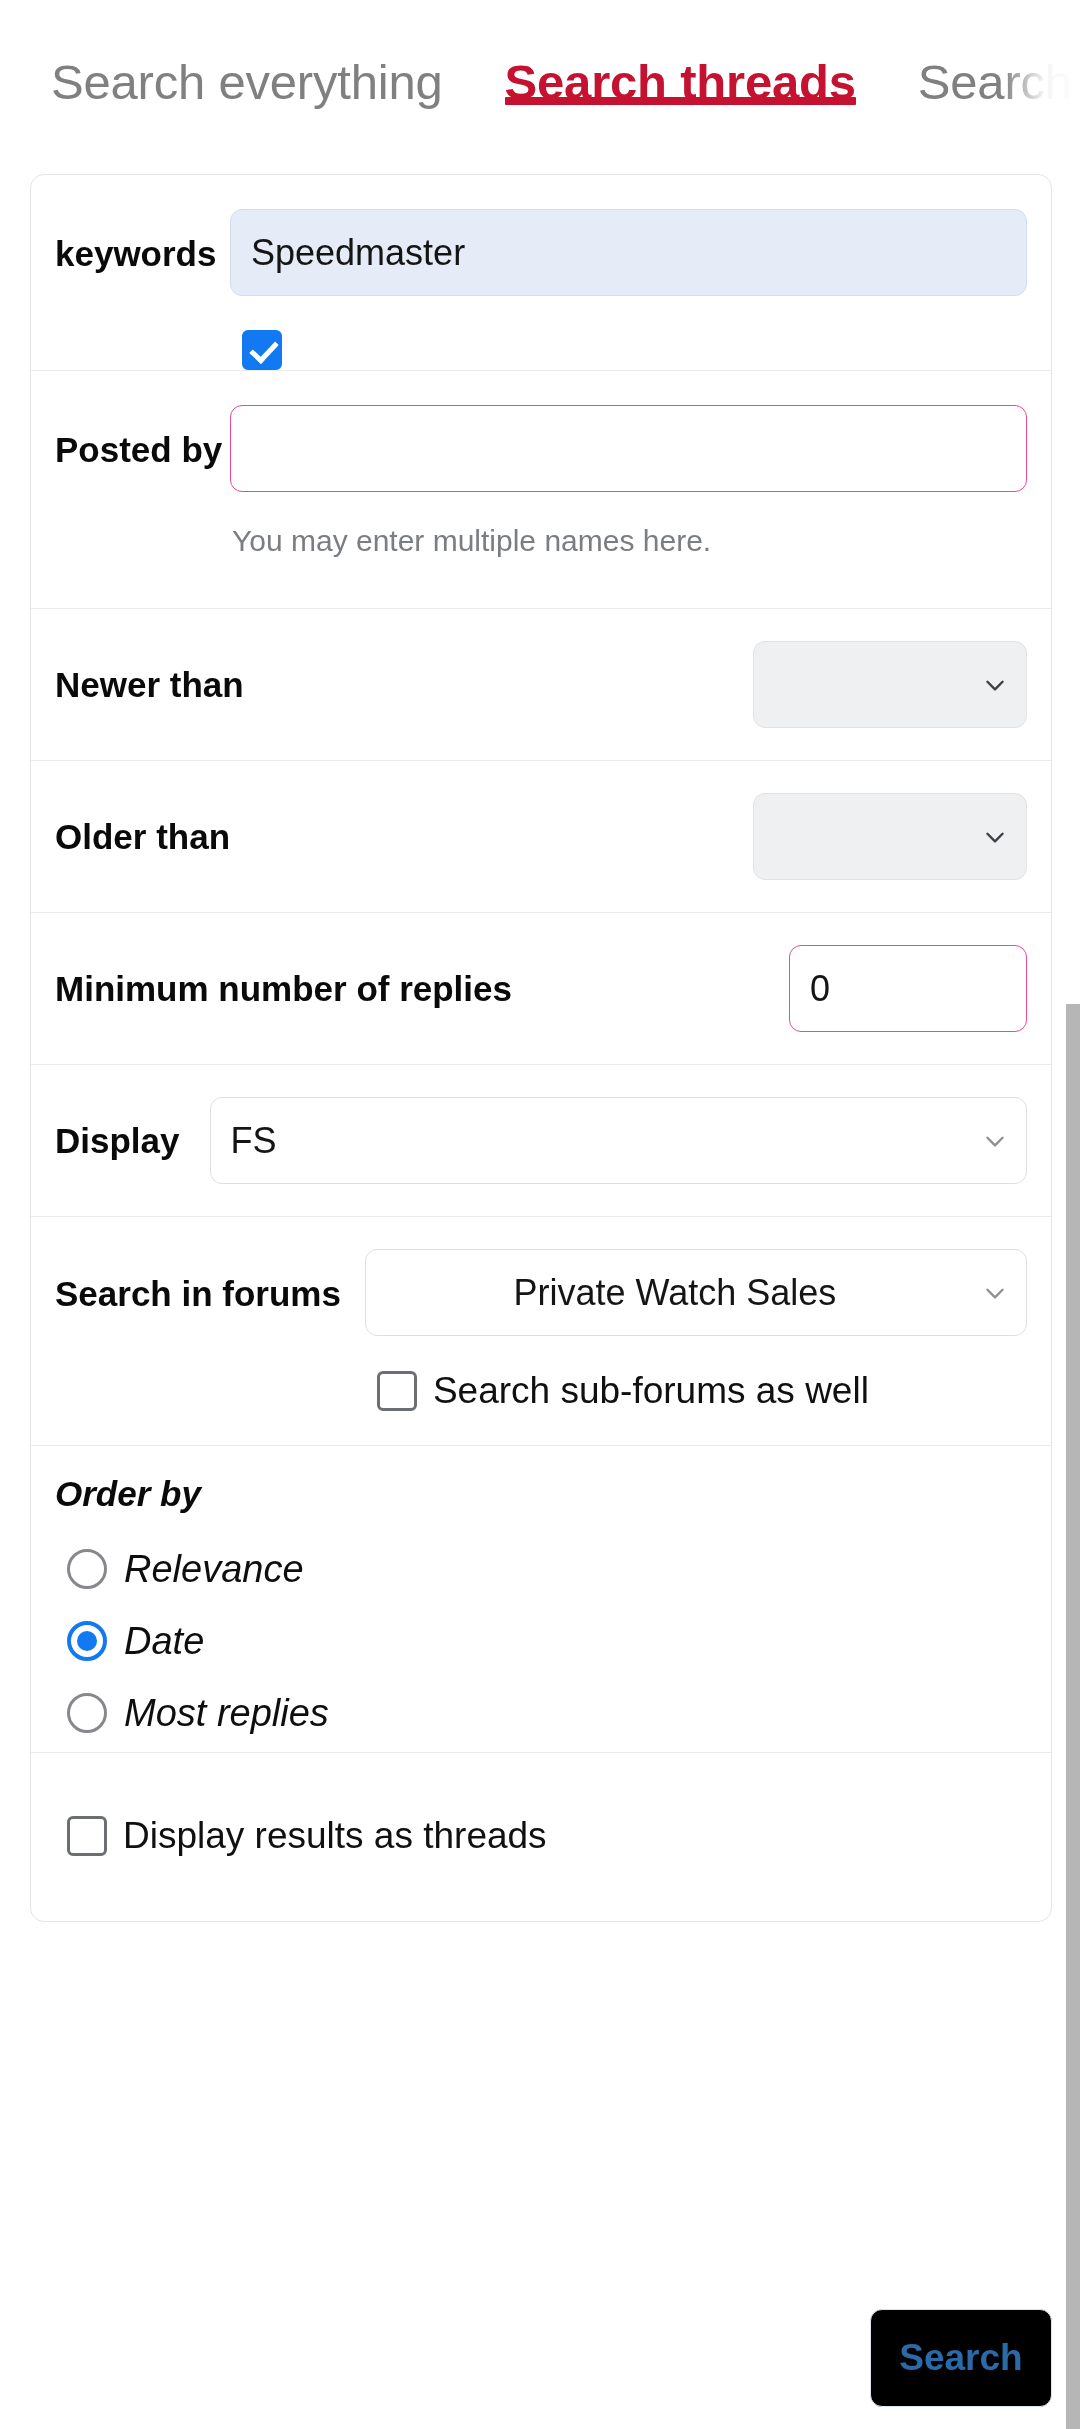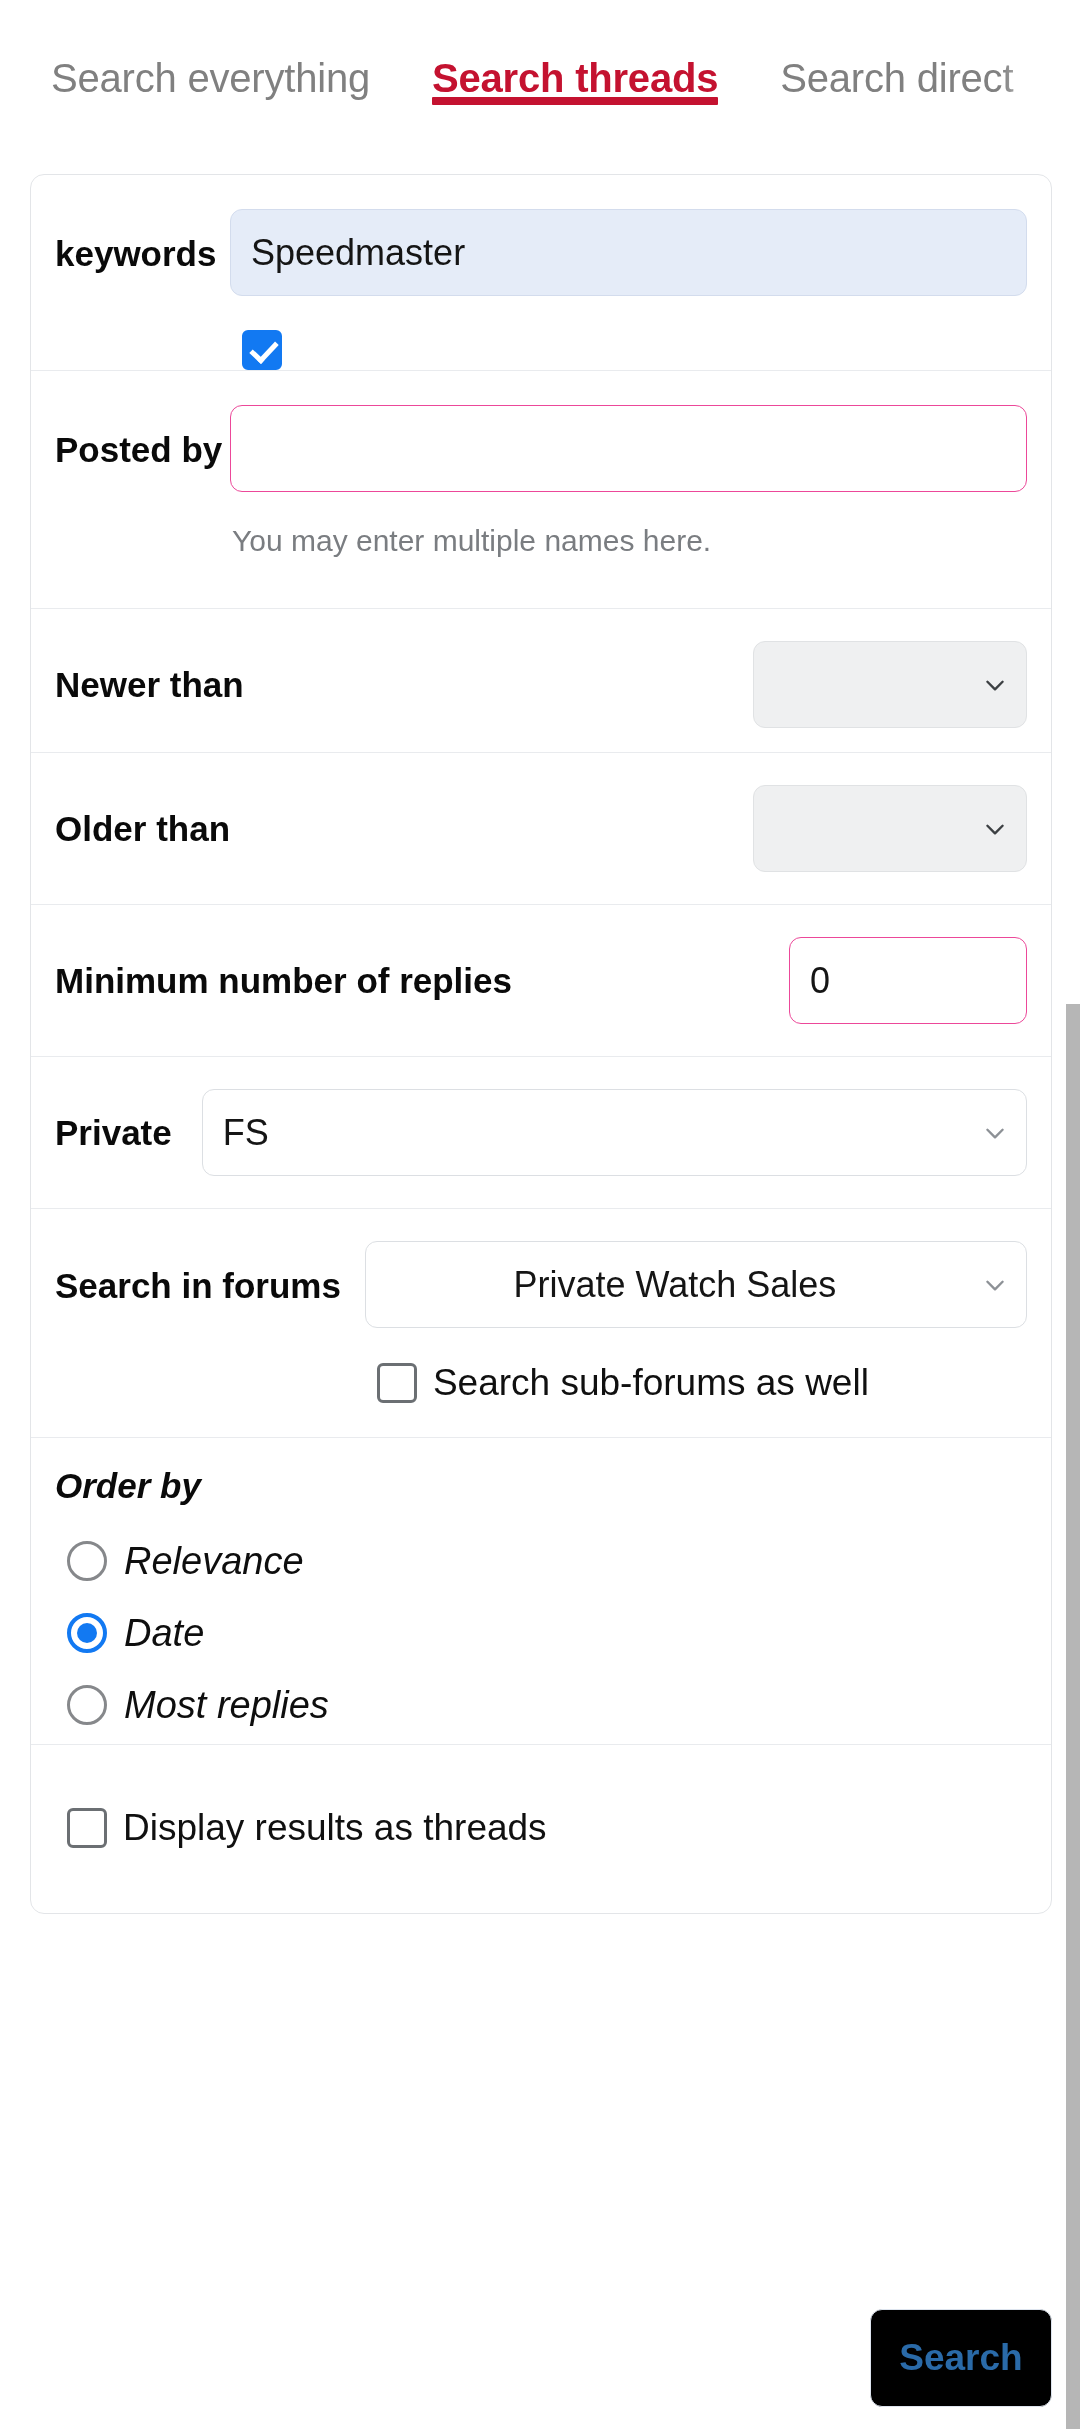--- a/index.html
+++ b/index.html
@@ -27,21 +27,21 @@
   }
   .tabs-row {
     display: flex;
     align-items: flex-start;
     height: 141px;
     padding-left: 20px;
     white-space: nowrap;
   }
   .tab {
     position: relative;
-    font-size: 40px;
+    font-size: 49px;
     line-height: 1;
     color: #808080;
     font-weight: 400;
     padding: 0 31px;
     padding-top: 58px;
     height: 141px;
     flex: 0 0 auto;
     letter-spacing: -0.2px;
   }
   .tab.active {
@@ -292,21 +292,21 @@
   <div class="row" style="padding-top:34px;padding-bottom:52px;">
     <div class="row-inner">
       <div class="lbl" style="width:175px;padding-top:27px;">Posted by</div>
       <div class="ctrl">
         <div class="txtin empty"></div>
         <div class="hint" style="margin-top:34px;margin-left:2px;">You may enter multiple names here.</div>
       </div>
     </div>
   </div>
 
-  <div class="row" style="padding-top:32px;padding-bottom:24px;">
+  <div class="row" style="padding-top:32px;padding-bottom:32px;">
     <div class="row-inner" style="align-items:center;">
       <div class="lbl" style="flex:1 1 auto;">Newer than</div>
       <div style="flex:0 0 auto;width:274px;">
         <div class="selbox grey">
           <span></span>
           <span class="chev">
             <svg viewBox="0 0 24 24" fill="none" stroke="#3c4043" stroke-width="2.2" stroke-linecap="round" stroke-linejoin="round">
                 <polyline points="5,9 12,16 19,9"></polyline>
               </svg>
           </span>
@@ -335,21 +335,21 @@
     <div class="row-inner" style="align-items:center;">
       <div class="lbl" style="flex:1 1 auto;">Minimum number of replies</div>
       <div style="flex:0 0 auto;width:238px;">
         <div class="txtin">0</div>
       </div>
     </div>
   </div>
 
   <div class="row" style="padding-top:32px;padding-bottom:32px;">
     <div class="row-inner" style="align-items:center;">
-      <div class="lbl" style="flex:0 0 auto;margin-right:30px;">Private</div>
+      <div class="lbl" style="flex:0 0 auto;margin-right:30px;">Display</div>
       <div style="flex:1 1 auto;">
         <div class="selbox">
           <span>FS</span>
           <span class="chev">
             <svg viewBox="0 0 24 24" fill="none" stroke="#8d9196" stroke-width="2.2" stroke-linecap="round" stroke-linejoin="round">
                 <polyline points="5,9 12,16 19,9"></polyline>
               </svg>
           </span>
         </div>
       </div>

